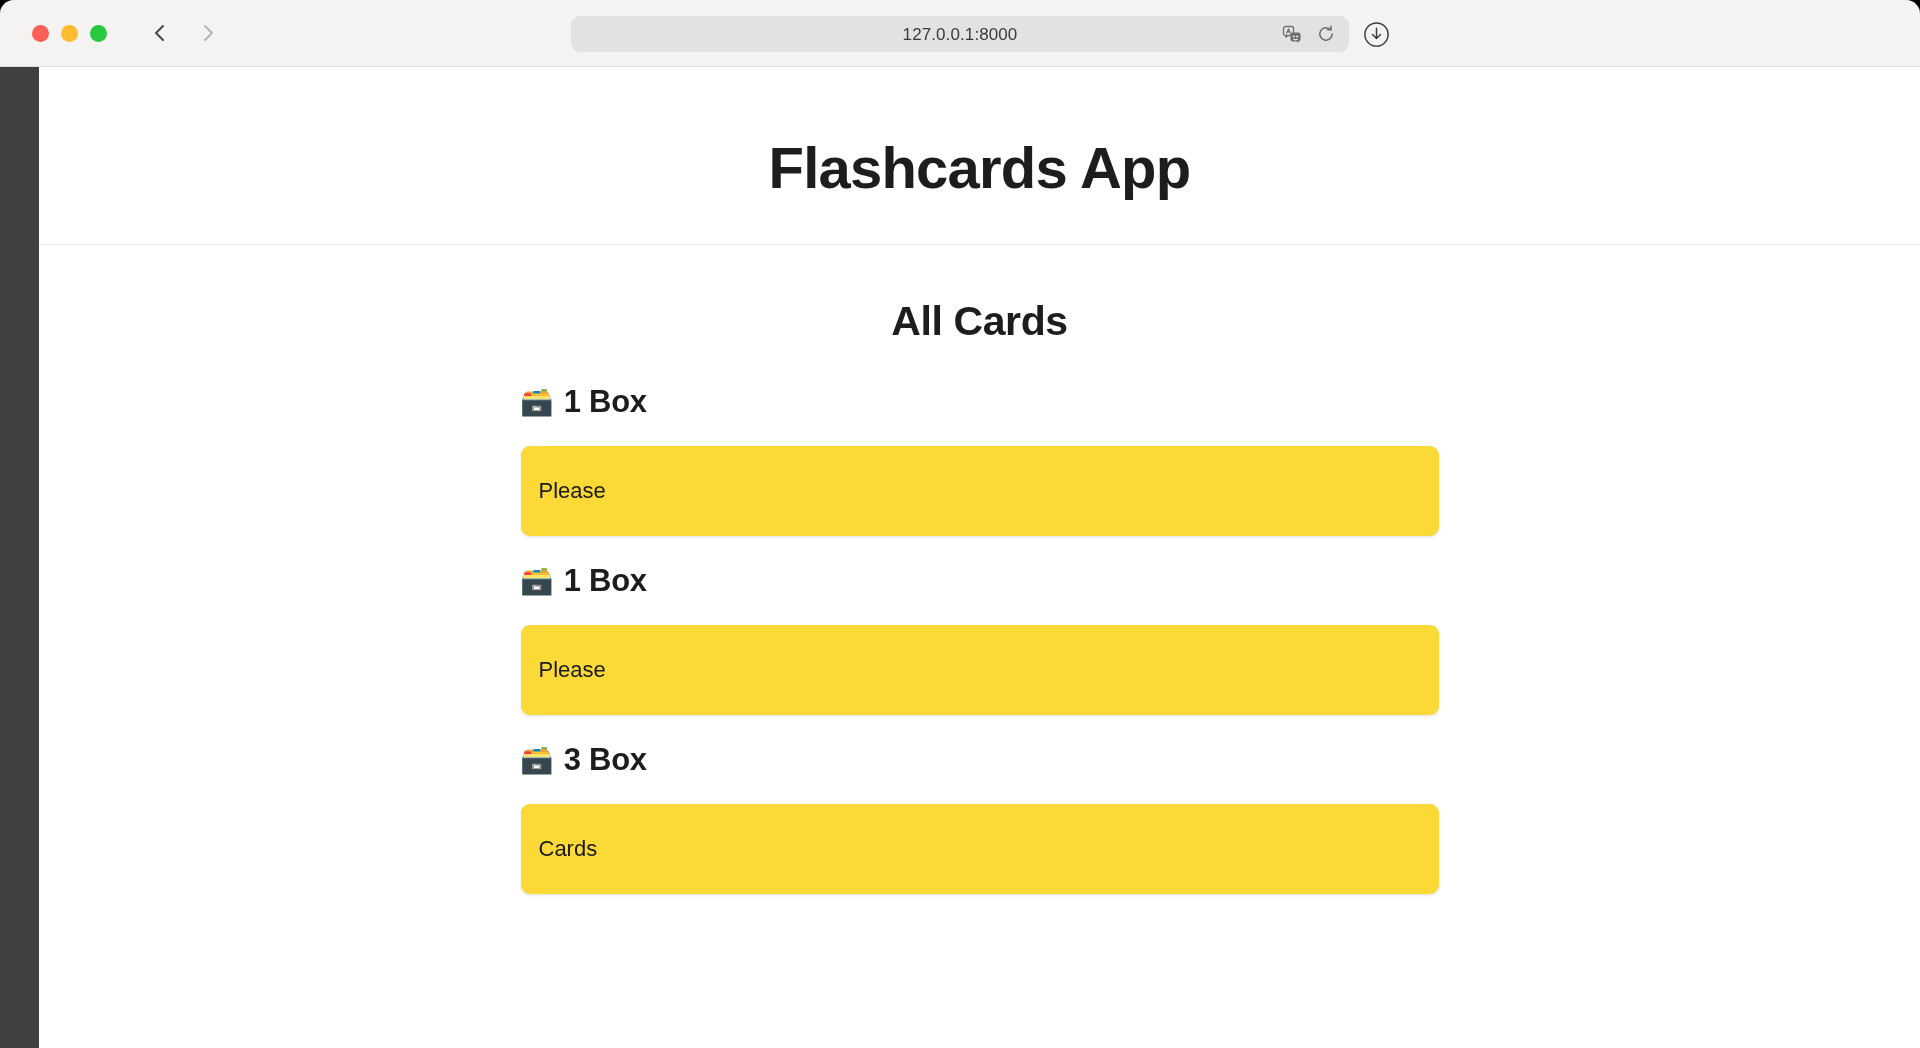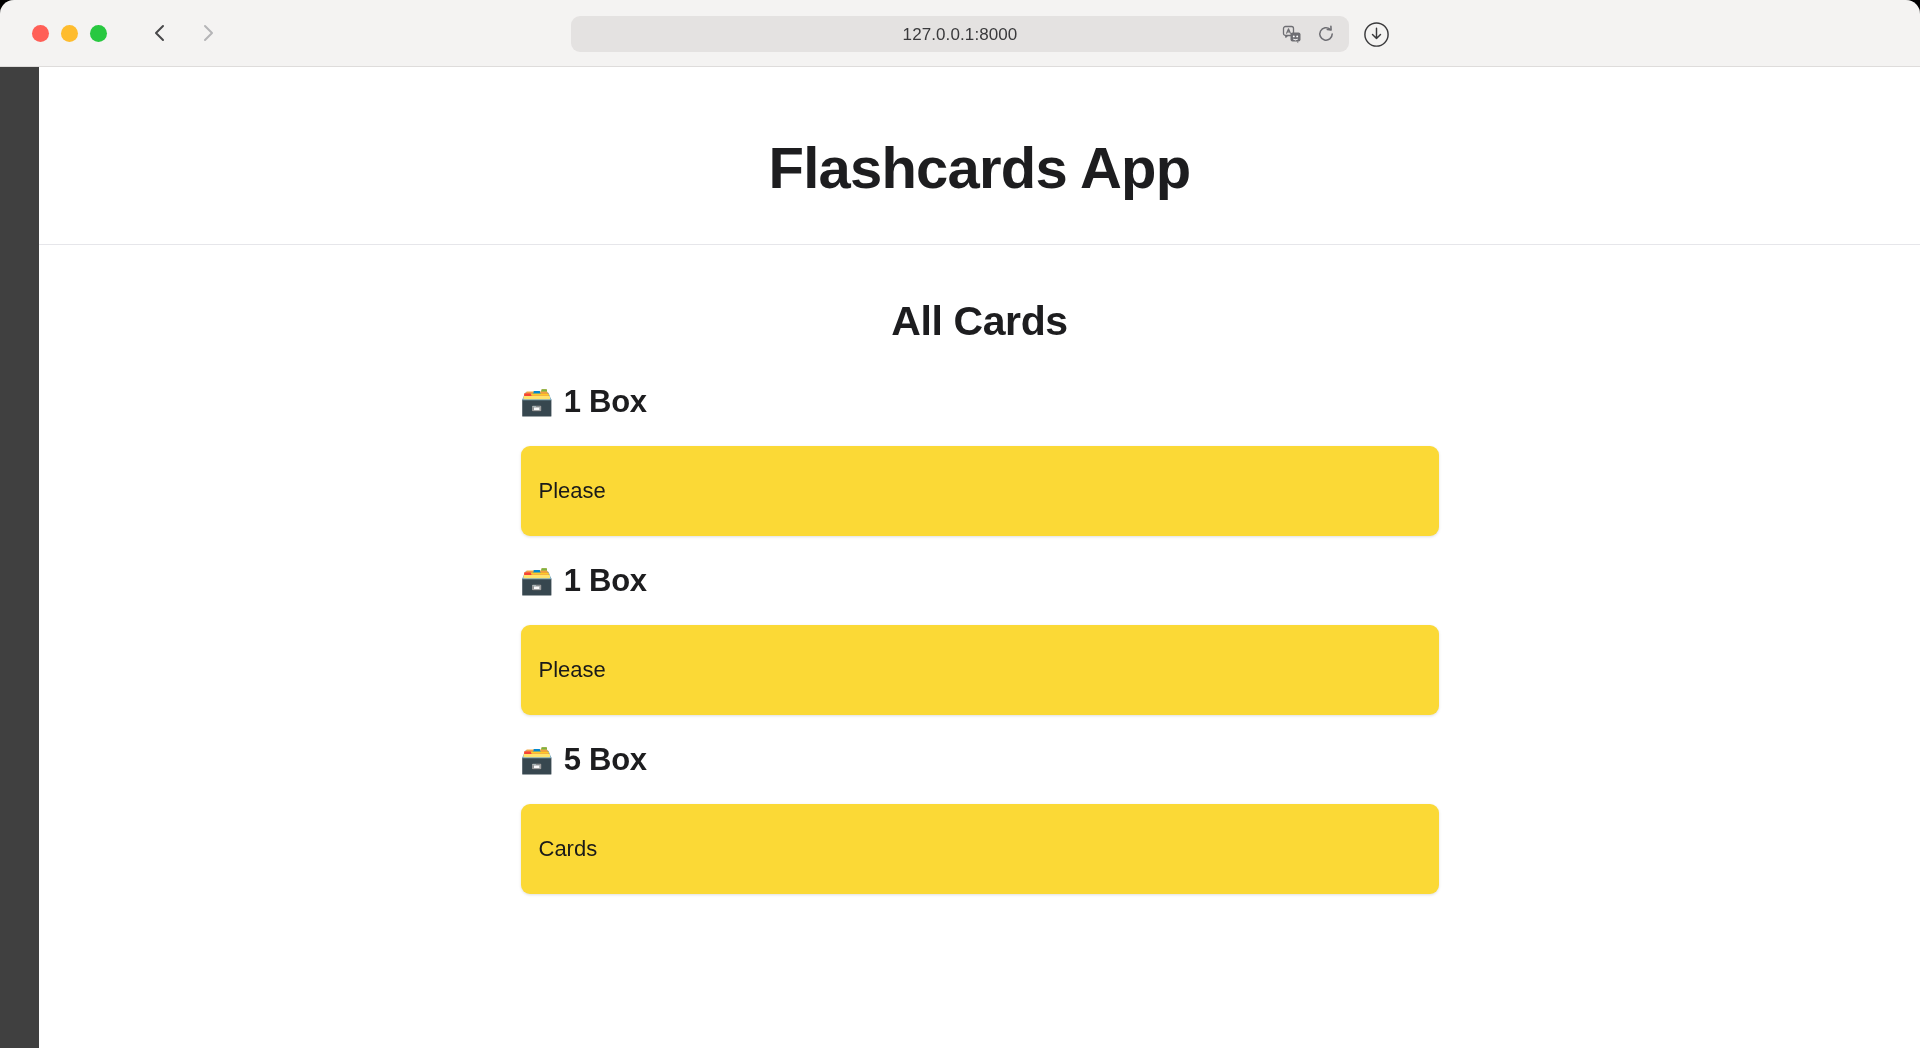--- a/index.html
+++ b/index.html
@@ -283,21 +283,21 @@
           <span>1 Box</span>
         </div>
         <div class="flashcard">
           <span class="flashcard-text">Please</span>
         </div>
       </div>
 
       <div class="card-group">
         <div class="box-label">
           <span class="box-emoji">🗃️</span>
-          <span>5 Box</span>
+          <span>3 Box</span>
         </div>
         <div class="flashcard">
           <span class="flashcard-text">Cards</span>
         </div>
       </div>
 
     </div>
   </div>
 </div>
 

